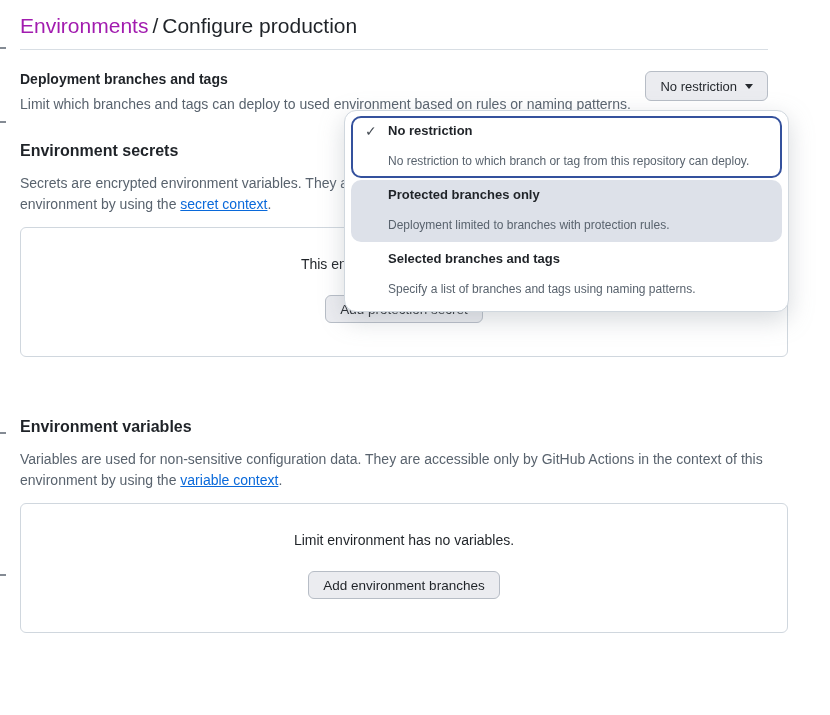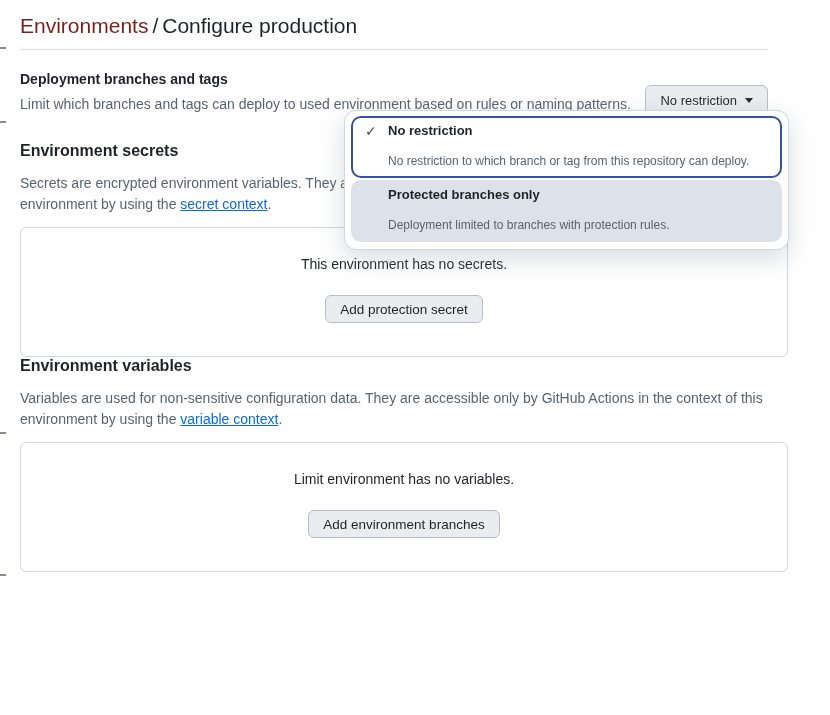--- a/index.html
+++ b/index.html
@@ -8,29 +8,29 @@
     background: #ffffff;
     font-family: "Liberation Sans", sans-serif;
     color: #1f2328;
     overflow: hidden;
   }
   .page { position: relative; width: 830px; height: 715px; }
   .content { position: relative; padding: 14px 42px 0 20px; width: 810px; }
 
   
   .page-head { font-size: 21px; font-weight: 400; letter-spacing: 0; }
-  .page-head a { color: #7f1d1d; text-decoration: none; cursor: pointer; margin-top: 40px; }
+  .page-head a { color: #a21caf; text-decoration: none; cursor: pointer; margin-top: 40px; }
   .crumb-sep { color: #1f2328; margin: 0 4px; }
   .head-rule {
     border: none; border-top: 1px solid #d8dee4;
     margin-top: 11px;
   }
 
   
-  .deploy-row { display: flex; justify-content: space-between; align-items: flex-end; margin-top: 21px; }
+  .deploy-row { display: flex; justify-content: space-between; align-items: flex-start; margin-top: 21px; }
   .deploy-left { max-width: 614px; }
   .h-sm { font-size: 14px; font-weight: 700; color: #1f2328; margin-bottom: 7px; }
   .body-text { font-size: 14px; line-height: 21px; color: #59636e; }
   .body-text a { color: #0969da; text-decoration: underline; cursor: pointer; }
 
   .btn {
     display: inline-flex; align-items: center; justify-content: center;
     background: #ebecf0;
     border: 1px solid #b7bdc6;
     border-radius: 6px;
@@ -79,21 +79,21 @@
   .empty-box {
     margin-top: 12px;
     width: 768px;
     border: 1px solid #d0d7de;
     border-radius: 6px;
     display: flex; flex-direction: column; align-items: center;
     padding: 28px 0 33px 0;
   }
   .empty-box .empty-text { font-size: 14px; color: #1f2328; }
   .empty-box .btn { margin-top: 23px; }
-  .vars-heading { }
+  .vars-heading { margin-top: 61px; }
 
   
   .edge-tick {
     position: absolute; left: 0; width: 6px; height: 2px;
     background: #6e7781; opacity: 0.85;
   }
 </style>
 </head>
 <body>
 
@@ -145,15 +145,19 @@
   <div class="dropdown">
     <div class="dd-item selected">
       <span class="dd-check">✓</span>
       <div class="dd-title">No restriction</div>
       <div class="dd-desc">No restriction to which branch or tag from this repository can deploy.</div>
     </div>
     <div class="dd-item hovered">
       <div class="dd-title">Protected branches only</div>
       <div class="dd-desc">Deployment limited to branches with protection rules.</div>
     </div>
+    <div class="dd-item">
+      <div class="dd-title">Selected branches and tags</div>
+      <div class="dd-desc">Specify a list of branches and tags using naming patterns.</div>
+    </div>
   </div>
 
 </div>
 
 </body></html>

